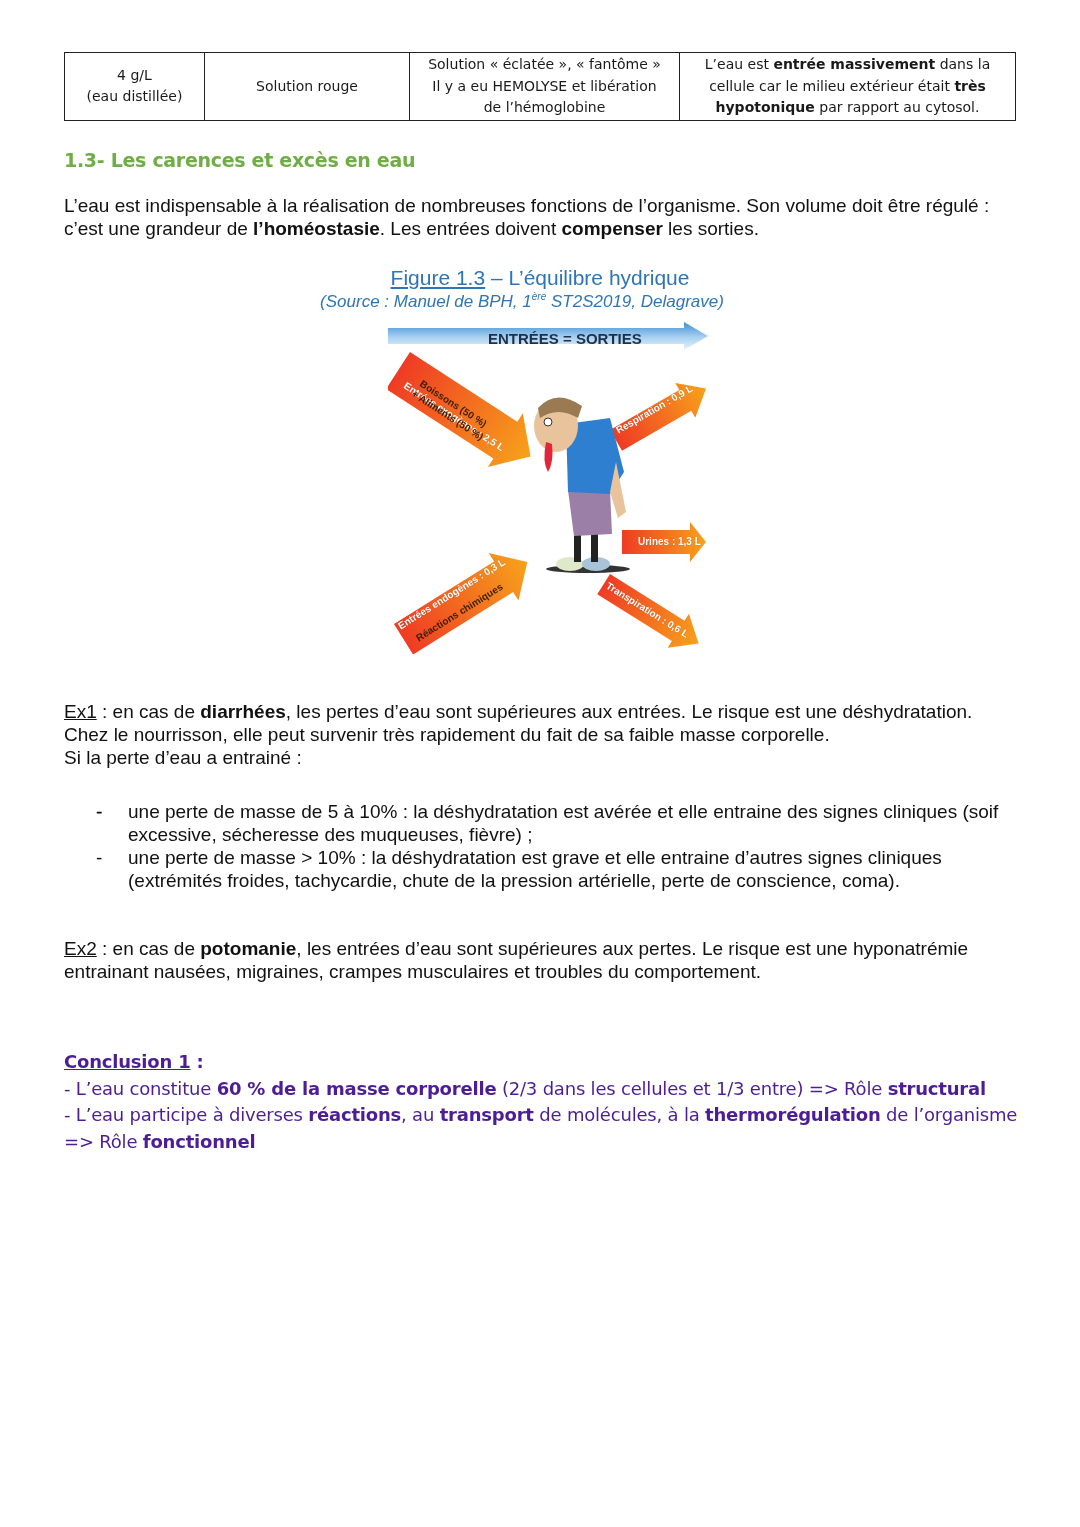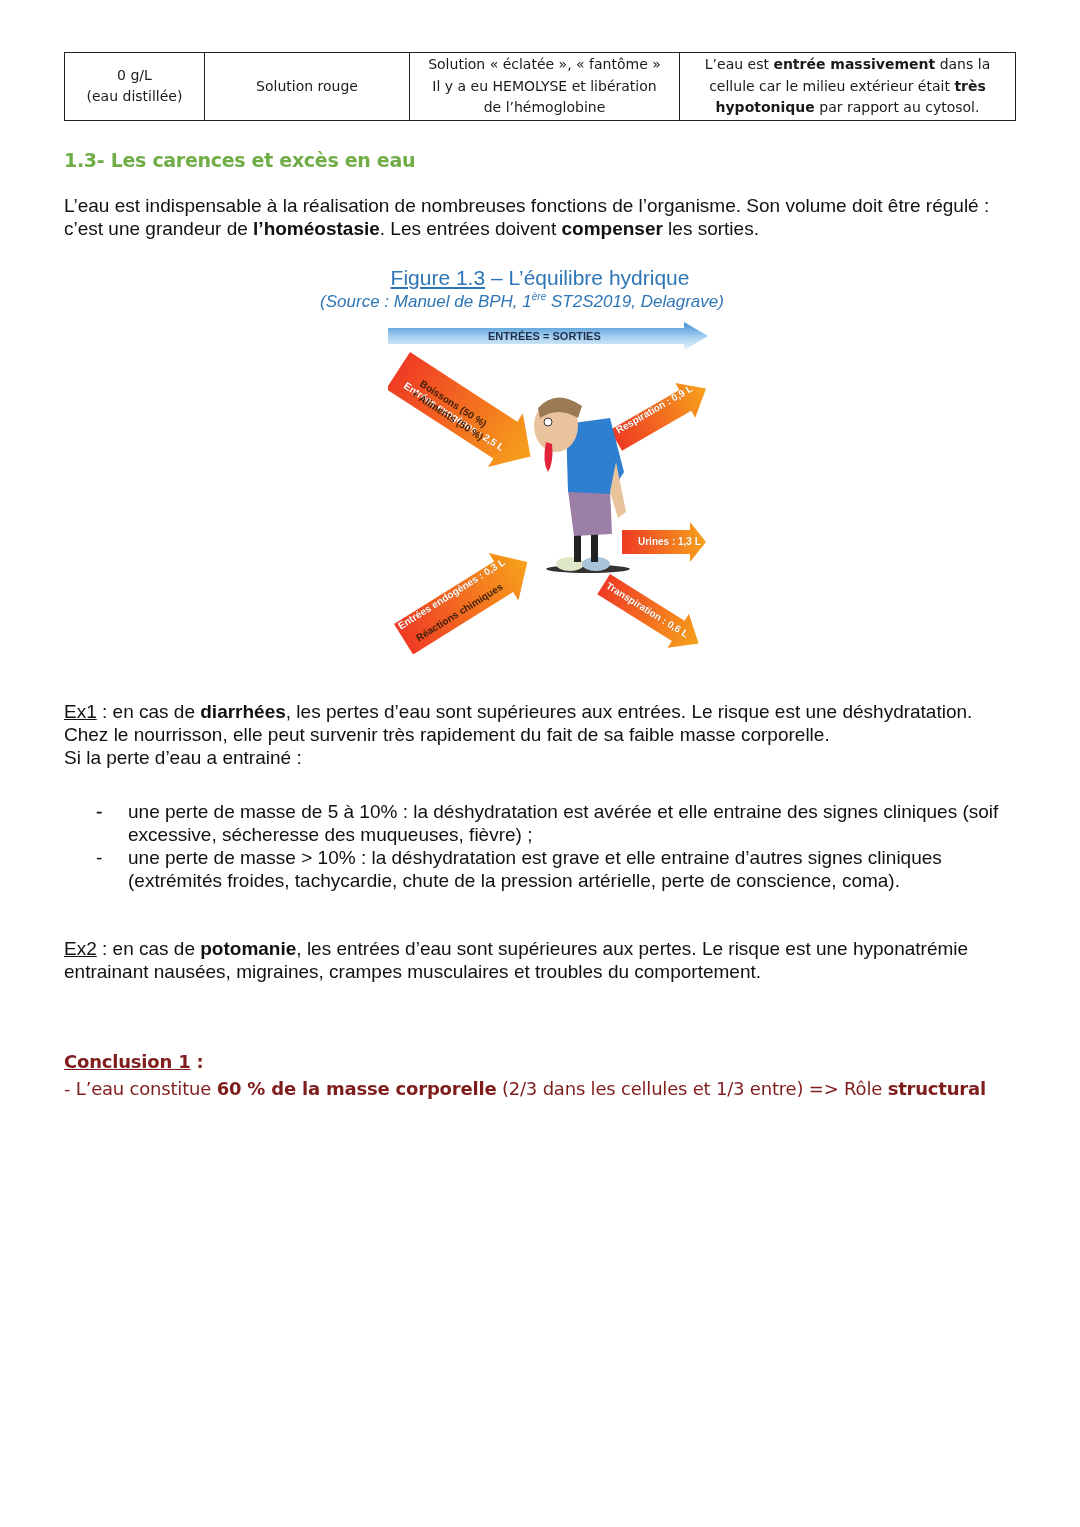--- a/index.html
+++ b/index.html
@@ -31,32 +31,32 @@
 
     
     .ex1 { top: 700px; width: 950px; }
     .ex1 u, .ex2 u { text-decoration: underline; }
     .list { position: absolute; left: 64px; top: 800px; width: 960px; font-size: 19px; line-height: 23px; }
     .li { position: relative; padding-left: 64px; }
     .li .dash { position: absolute; left: 32px; top: 0; }
     .ex2 { top: 937px; width: 950px; }
 
     
-    .concl { position: absolute; left: 64px; top: 1049px; width: 960px; font-family: "DejaVu Sans", sans-serif; font-size: 18px; line-height: 26.5px; color: #7f1d1d; letter-spacing: -0.2px; }
+    .concl { position: absolute; left: 64px; top: 1049px; width: 960px; font-family: "DejaVu Sans", sans-serif; font-size: 18px; line-height: 26.5px; color: #4c1d95; letter-spacing: -0.2px; }
     .concl b { font-weight: bold; }
     .concl u { text-decoration: underline; }
   </style>
 </head>
 <body>
 
 <table class="tbl">
   <tbody>
       <tr>
     <td style="width:131px">
-      <span>0 g/L</span><br>
+      <span>4 g/L</span><br>
       <span>(eau distillée)</span>
     </td>
     <td style="width:196px">Solution rouge</td>
     <td style="width:261px">
       <span>Solution « éclatée », « fantôme »</span><br>
       <span>Il y a eu HEMOLYSE et libération</span><br>
       <span>de l’hémoglobine</span>
     </td>
     <td><span>L’eau est </span><b>entrée massivement</b><span> dans la cellule car le milieu extérieur était </span><b>très hypotonique</b><span> par rapport au cytosol.</span></td>
   </tr>
@@ -120,29 +120,30 @@
     </g>
   </svg>
   <div class="arrow-label" style="left:20px;top:58px;transform:rotate(33deg);transform-origin:left top;">Entrées exogènes : 2,5 L</div>
   <div class="arrow-sub" style="left:36px;top:56px;transform:rotate(33deg);transform-origin:left top;">Boissons (50 %)</div>
   <div class="arrow-sub" style="left:28px;top:66px;transform:rotate(33deg);transform-origin:left top;">+ Aliments (50 %)</div>
   <div class="arrow-label" style="left:226px;top:104px;transform:rotate(-30deg);transform-origin:left top;">Respiration : 0,9 L</div>
   <div class="arrow-label" style="left:238px;top:214px;padding-left:12px;">Urines : 1,3 L</div>
   <div class="arrow-label" style="left:222px;top:258px;transform:rotate(32deg);transform-origin:left top;">Transpiration : 0,6 L</div>
   <div class="arrow-label" style="left:8px;top:300px;transform:rotate(-32deg);transform-origin:left top;">Entrées endogènes : 0,3 L</div>
   <div class="arrow-sub" style="left:26px;top:312px;transform:rotate(-32deg);transform-origin:left top;">Réactions chimiques</div>
-  <div class="arrow-sub" style="left:100px;top:8px;color:#1f2f4a;font-size:11px;">ENTRÉES = SORTIES</div>
+  <div class="arrow-sub" style="left:100px;top:8px;color:#1f2f4a;font-size:15px;">ENTRÉES = SORTIES</div>
 </div>
 
 <div class="p ex1"><u>Ex1</u><span> : en cas de </span><b>diarrhées</b><span>, les pertes d’eau sont supérieures aux entrées. Le risque est une déshydratation. Chez le nourrisson, elle peut survenir très rapidement du fait de sa faible masse corporelle.</span><br><span>Si la perte d’eau a entrainé :</span></div>
 
 <div class="list">
   <div class="li"><span class="dash">-</span></div>
   <div class="li"><span class="dash">-</span><span>une perte de masse de 5 à 10% : la déshydratation est avérée et elle entraine des signes cliniques (soif excessive, sécheresse des muqueuses, fièvre) ;</span></div>
   <div class="li"><span class="dash">-</span><span>une perte de masse &gt; 10% : la déshydratation est grave et elle entraine d’autres signes cliniques (extrémités froides, tachycardie, chute de la pression artérielle, perte de conscience, coma).</span></div>
 </div>
 
 <div class="p ex2"><u>Ex2</u><span> : en cas de </span><b>potomanie</b><span>, les entrées d’eau sont supérieures aux pertes. Le risque est une hyponatrémie entrainant nausées, migraines, crampes musculaires et troubles du comportement.</span></div>
 
 <div class="concl">
   <div><b><u>Conclusion 1</u><span> :</span></b></div>
   <div><span>- L’eau constitue </span><b>60 % de la masse corporelle</b><span> (2/3 dans les cellules et 1/3 entre) =&gt; Rôle </span><b>structural</b></div>
+  <div><span>- L’eau participe à diverses </span><b>réactions</b><span>, au </span><b>transport</b><span> de molécules, à la </span><b>thermorégulation</b><span> de l’organisme =&gt; Rôle </span><b>fonctionnel</b></div>
 </div>
 
 </body></html>

